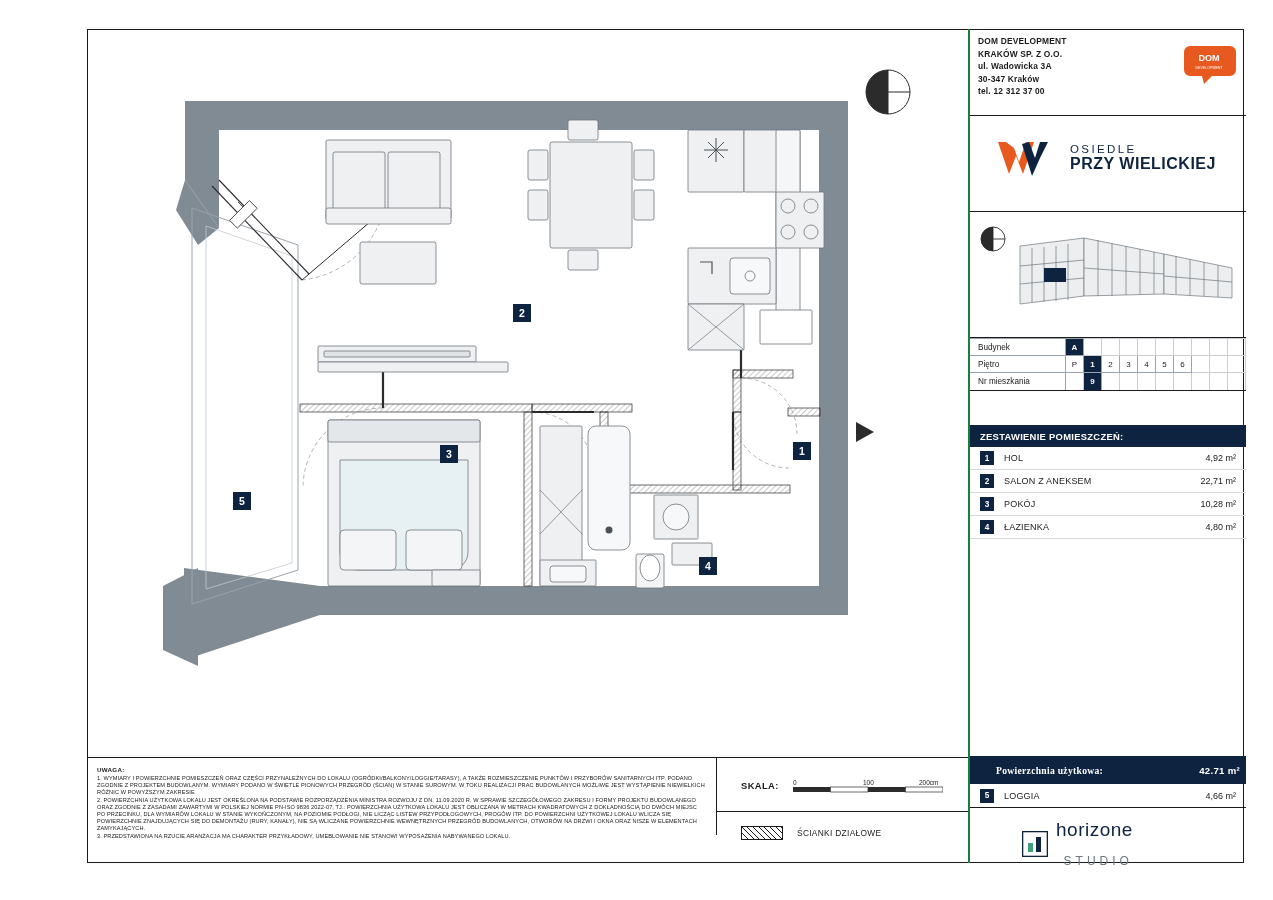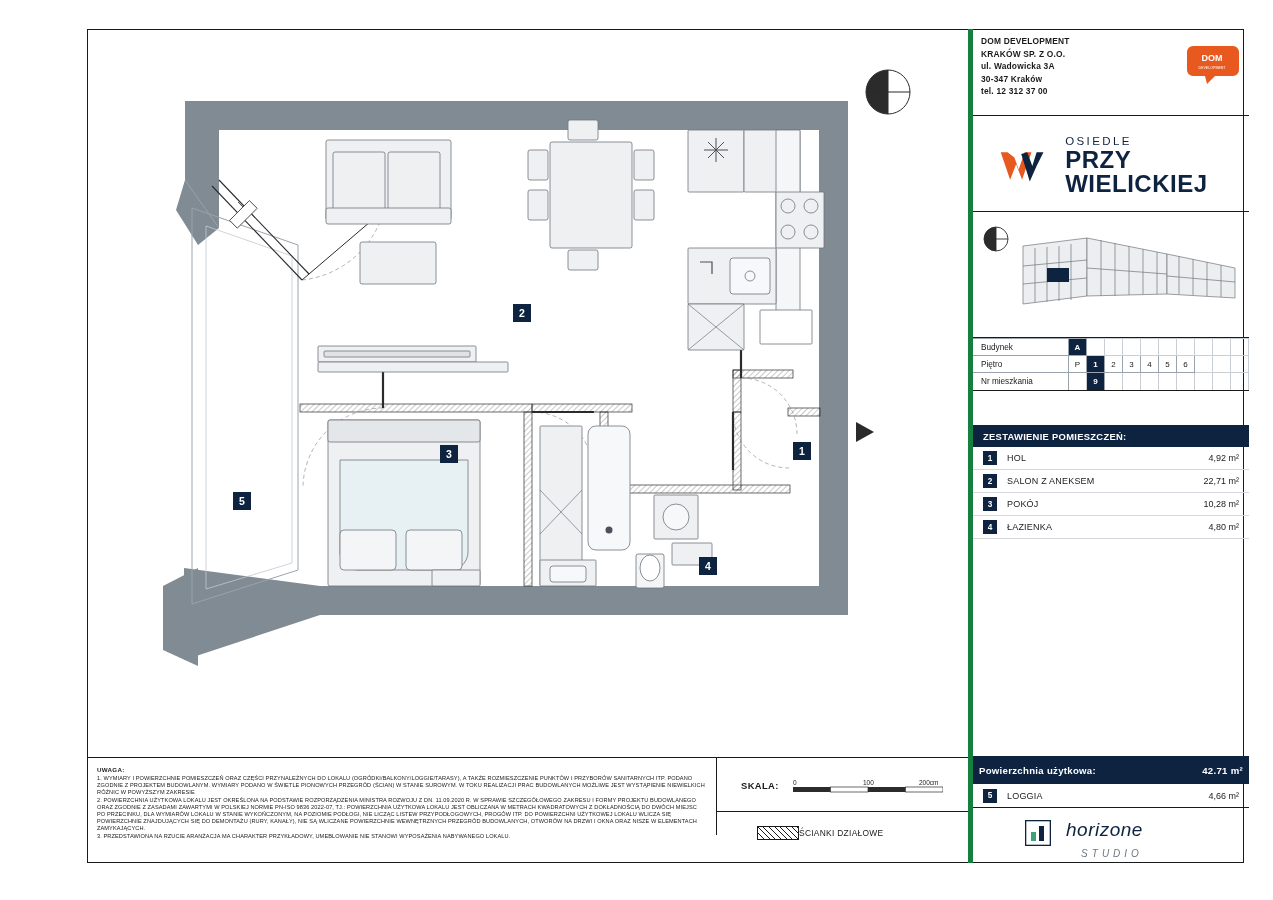--- a/index.html
+++ b/index.html
@@ -17,40 +17,40 @@
     background: #fff;
   }
   
   .frame {
     position: absolute; left: 87px; top: 29px; width: 1157px; height: 834px;
     border: 1px solid #1a1a1a;
   }
   
   .rightcol {
     position: absolute; left: 968px; top: 29px; width: 276px; height: 834px;
-    border-left: 5px solid #15803d;
+    border-left: 2px solid #15803d;
   }
   .devbox {
     position: absolute; left: 0; top: 0; width: 276px; height: 87px;
     border-bottom: 1px solid #1a1a1a;
     padding: 6px 8px;
   }
   .devbox .line { font-size: 8.4px; font-weight: bold; line-height: 12.6px; letter-spacing: .2px;}
   .domlogo {
     position: absolute; right: 8px; top: 13px; width: 56px; height: 46px;
   }
   .logobox {
     position: absolute; left: 0; top: 87px; width: 276px; height: 96px;
     border-bottom: 1px solid #1a1a1a;
   }
   .estate-wrap { position:absolute; left: 26px; top: 20px; display:flex; align-items:center; gap: 20px; }
   .estate-mark { width: 54px; height: 44px; }
   .estate-txt { line-height: 1; }
   .estate-txt .t1 { font-size: 11.5px; letter-spacing: 2.4px; color:#0d2340; font-weight: normal;}
-  .estate-txt .t2 { font-size: 24px; letter-spacing: .5px; color:#0d2340; font-weight: bold; }
+  .estate-txt .t2 { font-size: 16px; letter-spacing: .5px; color:#0d2340; font-weight: bold; }
   .keybox {
     position: absolute; left: 0; top: 183px; width: 276px; height: 126px;
     border-bottom: 1px solid #1a1a1a;
   }
   .keycompass { position: absolute; left: 8px; top: 12px; width: 30px; height: 30px; }
   .keyplan { position: absolute; left: 44px; top: 12px; width: 224px; height: 100px; }
   
   .bld {
     position: absolute; left: 0; top: 309px; width: 276px;
     border-bottom: 1px solid #1a1a1a;
@@ -83,55 +83,55 @@
     font-size: 8.2px; font-weight: bold; display: flex; align-items: center;
     justify-content: center; margin-left: 10px; margin-right: 10px; flex: none;
   }
   .zname { flex: 1; letter-spacing: .2px; }
   .zarea { padding-right: 10px; text-align: right; white-space: nowrap; }
   .total {
     position: absolute; left: 0; top: 727px; width: 276px; height: 28px;
     background: #0d2340; color: #fff; display: flex; align-items: center;
     font-size: 9.6px; font-weight: bold; letter-spacing: .3px;
   }
-  .total .tl { padding-left: 6px; flex: 1; }
+  .total .tl { padding-left: 26px; flex: 1; font-family: Liberation Serif, serif; }
   .total .tv { padding-right: 6px; }
   .loggia {
     position: absolute; left: 0; top: 755px; width: 276px; height: 24px;
     display: flex; align-items: center; border-bottom: 1px solid #1a1a1a;
     font-size: 9px;
   }
   .hz {
     position: absolute; left: 0; top: 779px; width: 276px; height: 55px;
   }
-  .hz-wrap { position: absolute; left: 52px; top: 12px; display: flex; align-items: flex-start; gap: 15px; font-style: italic;}
+  .hz-wrap { position: absolute; left: 52px; top: 12px; display: flex; align-items: center; gap: 8px;}
   .hz-mark { width: 26px; height: 26px; }
   .hz-txt { line-height: 1; }
   .hz-txt .h1 { font-size: 19px; letter-spacing: .5px; color: #0d2340; }
-  .hz-txt .h2 { font-size: 10px; letter-spacing: 4px; color: #6d7681; text-align: right; margin-top: 10px;}
+  .hz-txt .h2 { font-size: 12px; letter-spacing: 4px; color: #6d7681; text-align: right; margin-top: 16px;}
   
   .notes {
     position: absolute; left: 87px; top: 757px; width: 629px; height: 106px;
     border-top: 1px solid #1a1a1a;
     padding: 8px 10px 0 10px;
   }
   .notes .nt-h { font-size: 6.2px; font-weight: bold; letter-spacing: .3px; margin-bottom: 2px;}
   .notes p { margin: 0; font-size: 5.6px; line-height: 7.2px; letter-spacing: .1px; text-align: left;}
   
   .scalebox {
     position: absolute; left: 716px; top: 757px; width: 252px; height: 78px;
     border-top: 1px solid #1a1a1a; border-left: 1px solid #1a1a1a;
   }
   .scalebox .slabel { position: absolute; left: 24px; top: 22px; font-size: 9.4px; font-weight: bold; letter-spacing: .4px;}
   .scalebar { position: absolute; left: 76px; top: 22px; width: 150px; height: 16px;}
   .divider-row {
     position: absolute; left: 716px; top: 810px; width: 252px; height: 0;
     border-top: 1px solid #1a1a1a;
   }
-  .hatchlegend { position: absolute; left: 40px; top: 68px; display: flex; align-items: center; }
+  .hatchlegend { position: absolute; left: 24px; top: 68px; display: flex; align-items: center; gap: 14px;}
   .hatchsq { width: 42px; height: 14px; border: .8px solid #1a1a1a;
     background: repeating-linear-gradient(45deg, #1a1a1a 0 .7px, transparent .7px 4px);}
   .hatchtxt { font-size: 8.4px; letter-spacing: .3px; }
   
   .plan { position: absolute; left: 88px; top: 30px; width: 879px; height: 726px; }
   .roomnum {
     position: absolute; width: 18px; height: 18px; background: #0d2340; color: #fff;
     font-size: 10.5px; font-weight: bold; display: flex; align-items: center; justify-content: center;
   }
 </style>

